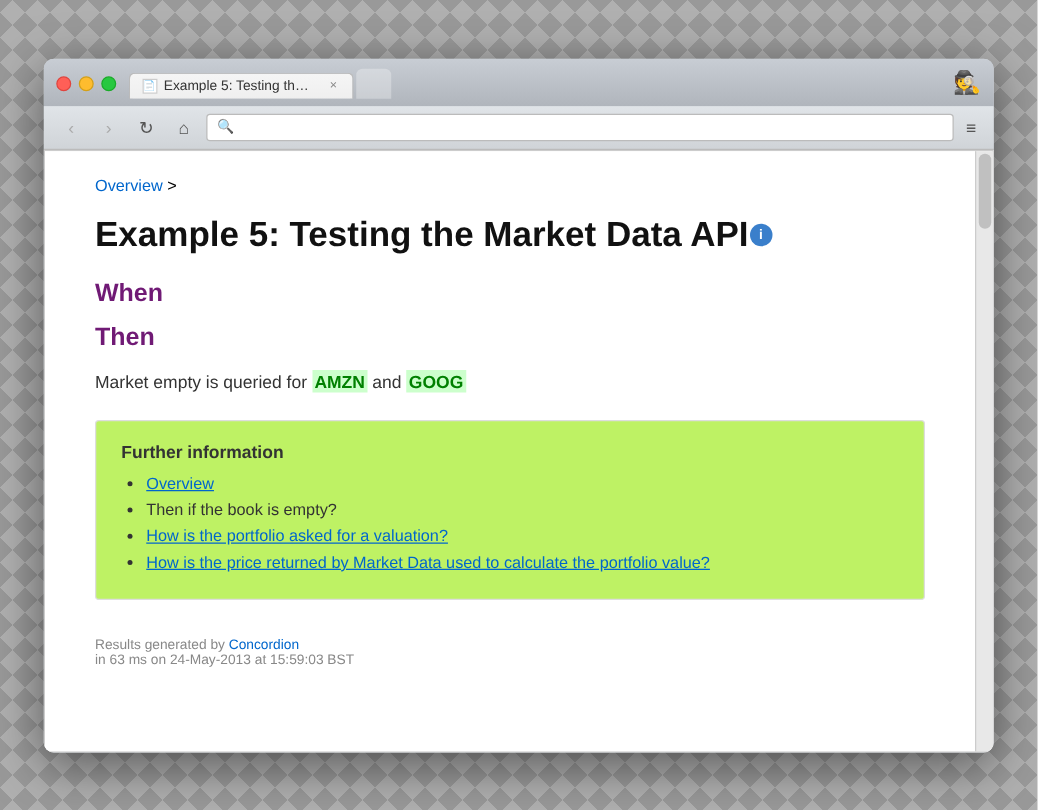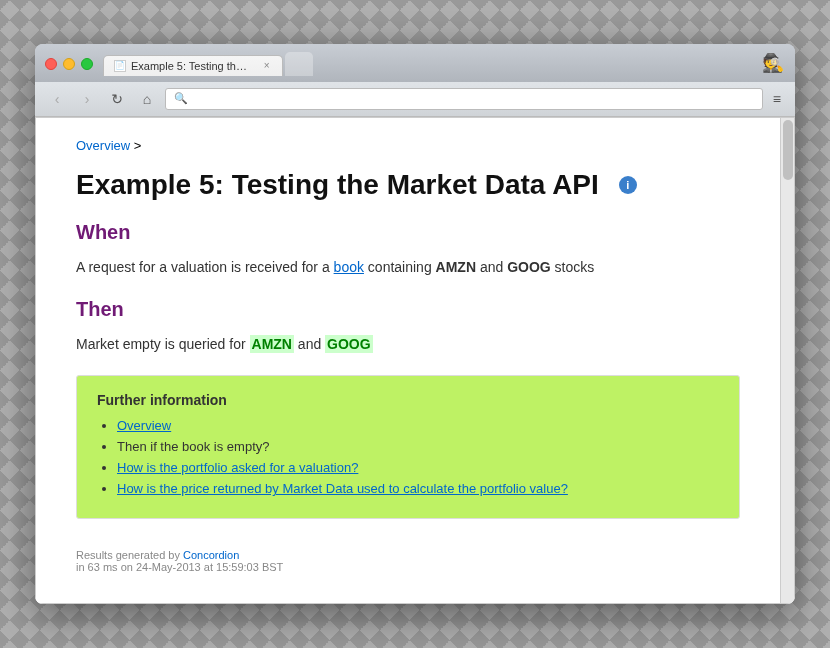--- a/index.html
+++ b/index.html
@@ -199,21 +199,21 @@
       text-decoration: none;
     }
 
     .page-title {
       font-size: 28px;
       font-weight: bold;
       color: #111;
       margin-bottom: 20px;
       display: flex;
       align-items: center;
-      gap: 20px;
+      gap: 1px;
     }
 
     .info-icon {
       display: inline-flex;
       width: 18px;
       height: 18px;
       background: #3a7fcb;
       border-radius: 50%;
       color: white;
       font-size: 11px;
@@ -376,23 +376,20 @@
         <div class="breadcrumb">
           <a href="#">Overview</a><span> &gt;</span>
         </div>
 
         <div class="page-title">
           <span>Example 5: Testing the Market Data API</span>
           <span class="info-icon">i</span>
         </div>
 
         <div class="section-heading">When</div>
-        <div class="section-body">
-          <span>A request for a valuation is received for a </span><a href="#">book</a><span> containing </span><span class="text-bold">AMZN</span><span> and </span><span class="text-bold">GOOG</span><span> stocks</span>
-        </div>
 
         <div class="section-heading">Then</div>
         <div class="section-body">
           <span>Market empty is queried for </span><span class="highlight-green">AMZN</span><span> and </span><span class="highlight-green">GOOG</span>
         </div>
 
         <div class="further-info-box">
           <div class="further-info-title">Further information</div>
           <ul class="further-info-list">
             <li><a href="#">Overview</a></li>

